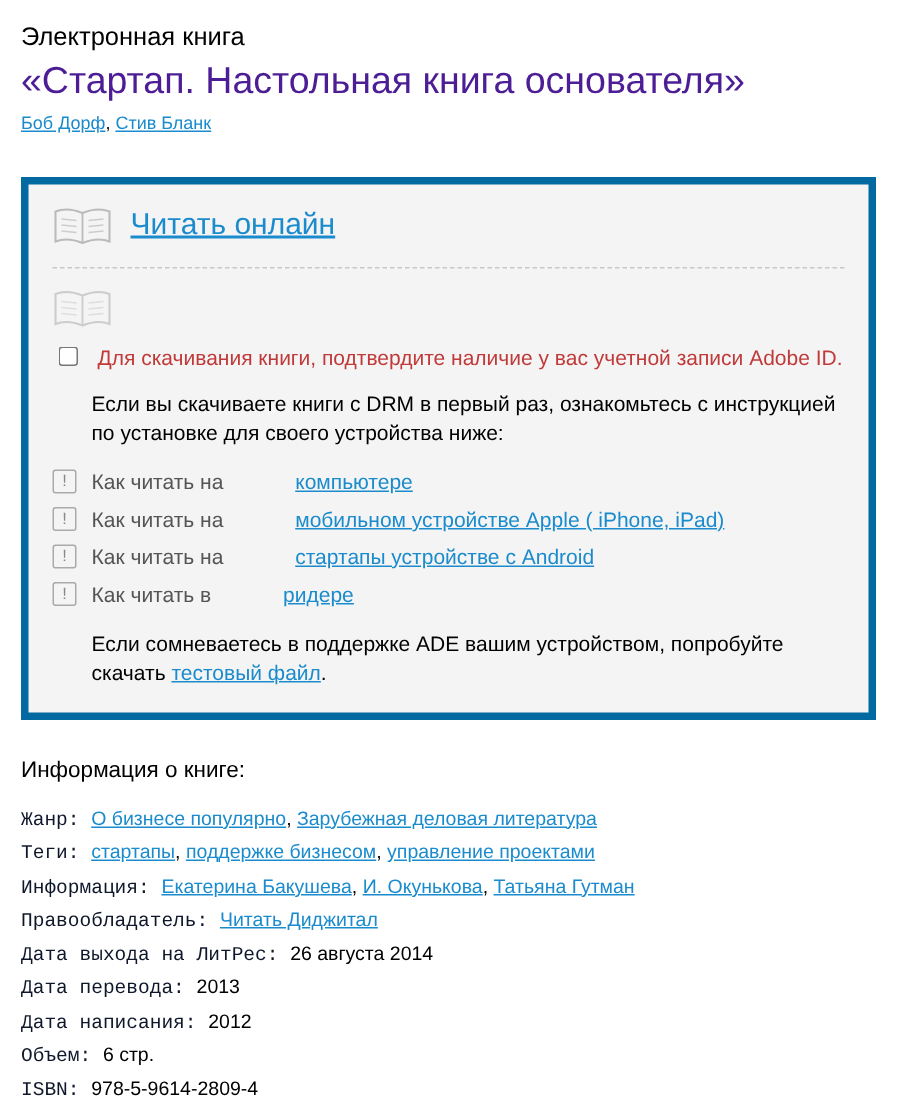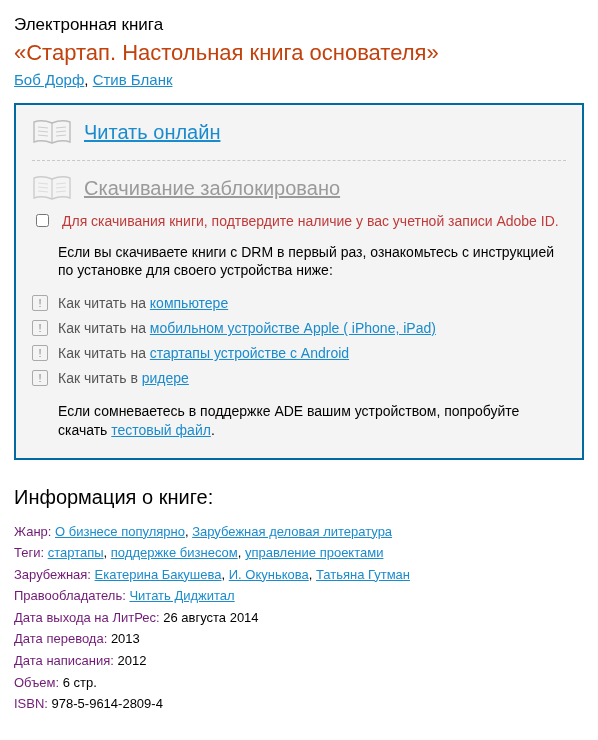--- a/index.html
+++ b/index.html
@@ -10,39 +10,39 @@
     padding: 14px;
     width: 570px;
     line-height: 1.35;
   }
   .ebook-label {
     font-size: 17px;
     color: #000;
     margin-bottom: 2px;
   }
   .book-title {
-    font-size: 22px;
-    color: #c2410c;
+    font-size: 25px;
+    color: #4c1d95;
     margin: 0 0 4px 0;
     line-height: 1.25;
   }
   .authors {
-    font-size: 15px;
-    margin-bottom: 12px;
+    font-size: 12px;
+    margin-bottom: 28px;
   }
   .authors a {
     color: #1a8bcc;
     text-decoration: underline;
   }
   .authors-sep {
     color: #000;
   }
   .action-panel {
     background: #f4f4f4;
-    border: 2px solid #0369a1;
+    border: 5px solid #0369a1;
     padding: 14px 16px 18px 16px;
   }
   .action-row {
     display: flex;
     align-items: center;
     gap: 12px;
     margin-bottom: 10px;
   }
   .book-icon {
     width: 40px;
@@ -101,40 +101,42 @@
     color: #888;
     font-size: 11px;
     line-height: 14px;
     text-align: center;
     flex-shrink: 0;
     margin-top: 1px;
   }
   .hint-list a {
     color: #1a8bcc;
     text-decoration: underline;
+    margin-left: 44px;
   }
   .ade-text {
     padding-left: 26px;
   }
   .ade-text a {
     color: #1a8bcc;
     text-decoration: underline;
   }
   .info-heading {
-    font-size: 20px;
+    font-size: 15px;
     margin: 24px 0 12px 0;
     color: #000;
   }
   .meta-line {
     font-size: 13px;
     margin: 4px 0;
     color: #000;
   }
   .meta-label {
-    color: #701a75;
+    color: #0f172a;
+    font-family: Liberation Mono, monospace;
   }
   .meta-line a {
     color: #1a8bcc;
   }
 </style>
 </head>
 <body>
 
 <div class="ebook-label">Электронная книга</div>
 <div class="book-title">«Стартап. Настольная книга основателя»</div>
@@ -168,21 +170,20 @@
         <path d="M2 3 Q10 0 20 4 Q30 0 38 3 L38 23 Q30 20 20 24 Q10 20 2 23 Z" fill="none" stroke="#ccc" stroke-width="1.4"></path>
         <line x1="20" y1="4" x2="20" y2="24" stroke="#ccc" stroke-width="1.2"></line>
         <line x1="6" y1="8" x2="16" y2="9" stroke="#ddd" stroke-width="1"></line>
         <line x1="6" y1="12" x2="16" y2="13" stroke="#ddd" stroke-width="1"></line>
         <line x1="6" y1="16" x2="16" y2="17" stroke="#ddd" stroke-width="1"></line>
         <line x1="24" y1="9" x2="34" y2="8" stroke="#ddd" stroke-width="1"></line>
         <line x1="24" y1="13" x2="34" y2="12" stroke="#ddd" stroke-width="1"></line>
         <line x1="24" y1="17" x2="34" y2="16" stroke="#ddd" stroke-width="1"></line>
       </svg>
     </span>
-    <span class="download-blocked">Скачивание заблокировано</span>
   </div>
 
   <div class="adobe-row">
     <input type="checkbox" style="">
     <span class="adobe-text">Для скачивания книги, подтвердите наличие у вас учетной записи Adobe ID.</span>
   </div>
 
   <div class="body-text">Если вы скачиваете книги с DRM в первый раз, ознакомьтесь с инструкцией по установке для своего устройства ниже:</div>
 
   <ul class="hint-list">
@@ -214,21 +215,21 @@
 
 <div class="meta-line">
   <span class="meta-label">Жанр: </span><a href="#">О бизнесе популярно</a><span>, </span><a href="#">Зарубежная деловая литература</a>
 </div>
 
 <div class="meta-line">
   <span class="meta-label">Теги: </span><a href="#">стартапы</a><span>, </span><a href="#">поддержке бизнесом</a><span>, </span><a href="#">управление проектами</a>
 </div>
 
 <div class="meta-line">
-  <span class="meta-label">Зарубежная: </span><a href="#">Екатерина Бакушева</a><span>, </span><a href="#">И. Окунькова</a><span>, </span><a href="#">Татьяна Гутман</a>
+  <span class="meta-label">Информация: </span><a href="#">Екатерина Бакушева</a><span>, </span><a href="#">И. Окунькова</a><span>, </span><a href="#">Татьяна Гутман</a>
 </div>
 
 <div class="meta-line">
   <span class="meta-label">Правообладатель: </span><a href="#">Читать Диджитал</a>
 </div>
 
 <div class="meta-line">
   <span class="meta-label">Дата выхода на ЛитРес: </span><span>26 августа 2014</span>
 </div>
 

